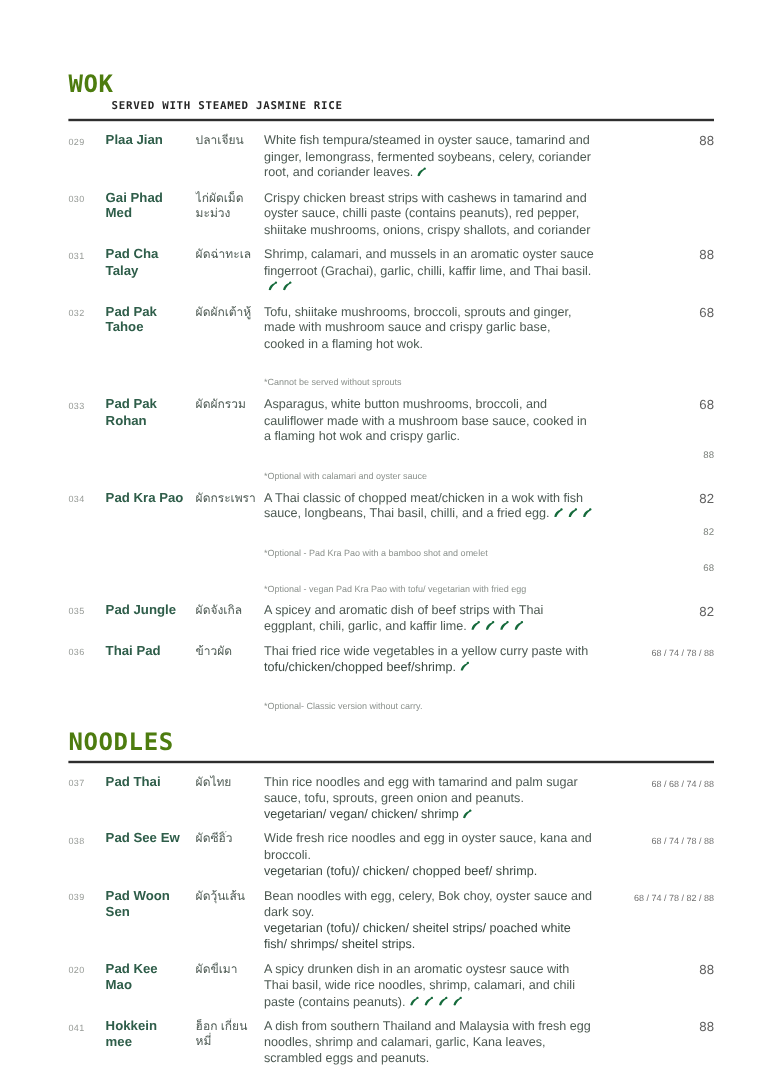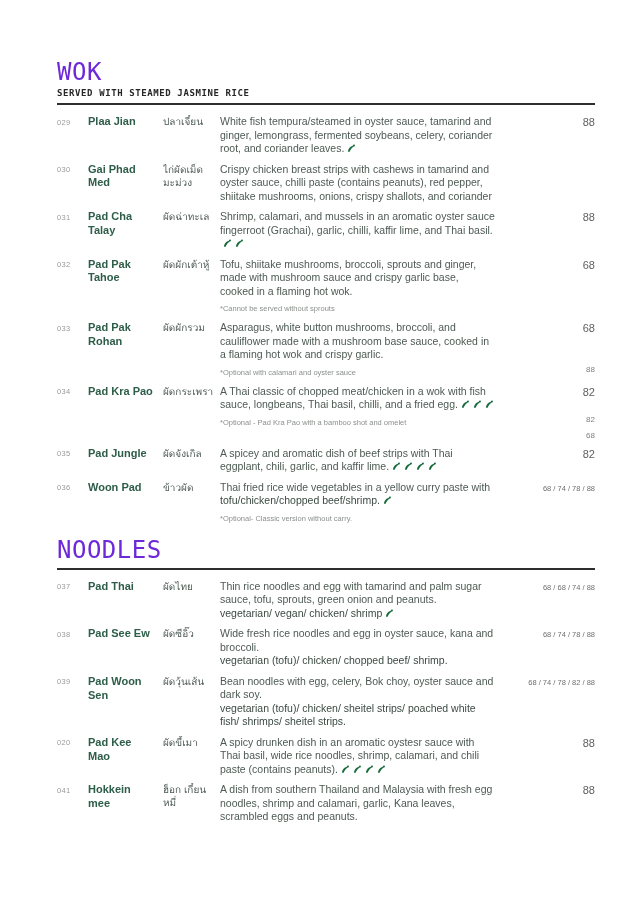--- a/index.html
+++ b/index.html
@@ -7,25 +7,25 @@
     width:636px;height:900px;background:#ffffff;overflow:hidden;
     font-family:"Liberation Sans","DejaVu Sans",sans-serif;
     -webkit-font-smoothing:antialiased;
   }
   .page{padding:60px 41px 0 57px;}
 
   .menu-section{margin:0 0 14px 0;}
   .sec-title{
     margin:0;padding:0;
     font-family:"DejaVu Sans Mono","Liberation Mono",monospace;
-    font-size:24px;font-weight:400;letter-spacing:.5px;color:#6d28d9;line-height:1.05;
+    font-size:20px;font-weight:700;letter-spacing:.5px;color:#4d7c0f;line-height:1.05;
   }
   .sec-subtitle{
     font-family:"DejaVu Sans Mono","Liberation Mono",monospace;
-    font-size:9px;font-weight:700;letter-spacing:.6px;color:#262626;margin-top:3px;
+    font-size:9px;font-weight:700;letter-spacing:.6px;color:#262626;margin-top:3px;margin-left:36px;
   }
   .sec-subtitle:empty{display:none;}
   .sec-rule{border-bottom:2px solid #2e2e2e;margin-top:5px;margin-bottom:10px;}
 
   .item{
     display:grid;
     grid-template-columns:31px 75px 57px 1fr 90px;
     margin-bottom:7px;
   }
   .col-num{
@@ -42,21 +42,21 @@
   }
   .desc-bold{font-weight:400;color:#3c4a43;}
   .desc-bold:empty{display:none;}
   .desc-variants{display:block;font-weight:400;color:#3c4a43;}
   .desc-variants:empty{display:none;}
   .col-price{
     font-size:11px;color:#5f5f5f;text-align:right;padding-top:1px;white-space:nowrap;
   }
   .col-price.multi{font-size:7.5px;color:#6f6f6f;padding-top:3px;}
   .col-note{
-    grid-column:4;font-size:7.5px;color:#8b918c;margin-top:5px;padding-right:10px;line-height:11px;
+    grid-column:4;font-size:7.5px;color:#8b918c;margin-top:19px;padding-right:10px;line-height:11px;
   }
   .col-note-price{
     grid-column:5;font-size:8px;color:#7d827d;text-align:right;margin-top:3px;
   }
   .chili-icon{display:inline-block;width:10px;height:10px;margin-left:2px;vertical-align:-1px;}
 </style>
 </head>
 <body>
 
 <div class="page">
@@ -140,20 +140,21 @@
                 </svg><svg viewBox="0 0 24 24" class="chili-icon">
                   <path d="M4.5 20.5 C5.5 13.5 10 8.5 16.5 6.8 C16.2 5.2 17.2 3.8 18.8 3.7 C20.3 3.6 21.5 4.8 21.4 6.2 C21.3 7.6 20 8.7 18.6 8.5 C14.2 11.5 10.5 15.8 8.8 21 C7.5 21.3 5.8 21.2 4.5 20.5 Z" fill="#166b3c"></path>
                 </svg><svg viewBox="0 0 24 24" class="chili-icon">
                   <path d="M4.5 20.5 C5.5 13.5 10 8.5 16.5 6.8 C16.2 5.2 17.2 3.8 18.8 3.7 C20.3 3.6 21.5 4.8 21.4 6.2 C21.3 7.6 20 8.7 18.6 8.5 C14.2 11.5 10.5 15.8 8.8 21 C7.5 21.3 5.8 21.2 4.5 20.5 Z" fill="#166b3c"></path>
                 </svg></span>
       
     </div>
     <div class="col-price">82</div>
   <div class="col-note">*Optional  - Pad Kra Pao with a bamboo shot and omelet</div>
             <div class="col-note-price">82</div>
+            <div class="col-note">*Optional  - vegan Pad Kra Pao with tofu/ vegetarian with fried egg</div>
             <div class="col-note-price">68</div>
           </div>
 
   <div class="item">
     <div class="col-num">035</div>
     <div class="col-name">Pad Jungle</div>
     <div class="col-thai">ผัดจังเกิล</div>
     <div class="col-desc">
       <span class="desc-text">A spicey and aromatic dish of beef strips with Thai eggplant, chili, garlic, and kaffir lime.<svg viewBox="0 0 24 24" class="chili-icon">
                   <path d="M4.5 20.5 C5.5 13.5 10 8.5 16.5 6.8 C16.2 5.2 17.2 3.8 18.8 3.7 C20.3 3.6 21.5 4.8 21.4 6.2 C21.3 7.6 20 8.7 18.6 8.5 C14.2 11.5 10.5 15.8 8.8 21 C7.5 21.3 5.8 21.2 4.5 20.5 Z" fill="#166b3c"></path>
@@ -164,21 +165,21 @@
                 </svg><svg viewBox="0 0 24 24" class="chili-icon">
                   <path d="M4.5 20.5 C5.5 13.5 10 8.5 16.5 6.8 C16.2 5.2 17.2 3.8 18.8 3.7 C20.3 3.6 21.5 4.8 21.4 6.2 C21.3 7.6 20 8.7 18.6 8.5 C14.2 11.5 10.5 15.8 8.8 21 C7.5 21.3 5.8 21.2 4.5 20.5 Z" fill="#166b3c"></path>
                 </svg></span>
       
     </div>
     <div class="col-price">82</div>
   </div>
 
   <div class="item">
     <div class="col-num">036</div>
-    <div class="col-name">Woon Pad</div>
+    <div class="col-name">Thai Pad</div>
     <div class="col-thai">ข้าวผัด</div>
     <div class="col-desc">
       <span class="desc-text">Thai fried rice wide vegetables in a yellow curry paste with </span><span class="desc-bold">tofu/chicken/chopped beef/shrimp.<svg viewBox="0 0 24 24" class="chili-icon">
                   <path d="M4.5 20.5 C5.5 13.5 10 8.5 16.5 6.8 C16.2 5.2 17.2 3.8 18.8 3.7 C20.3 3.6 21.5 4.8 21.4 6.2 C21.3 7.6 20 8.7 18.6 8.5 C14.2 11.5 10.5 15.8 8.8 21 C7.5 21.3 5.8 21.2 4.5 20.5 Z" fill="#166b3c"></path>
                 </svg></span>
       
     </div>
     <div class="col-price multi">68 / 74 / 78 / 88</div>
   <div class="col-note">*Optional- Classic version without carry.</div>
             <div class="col-note-price"></div>

